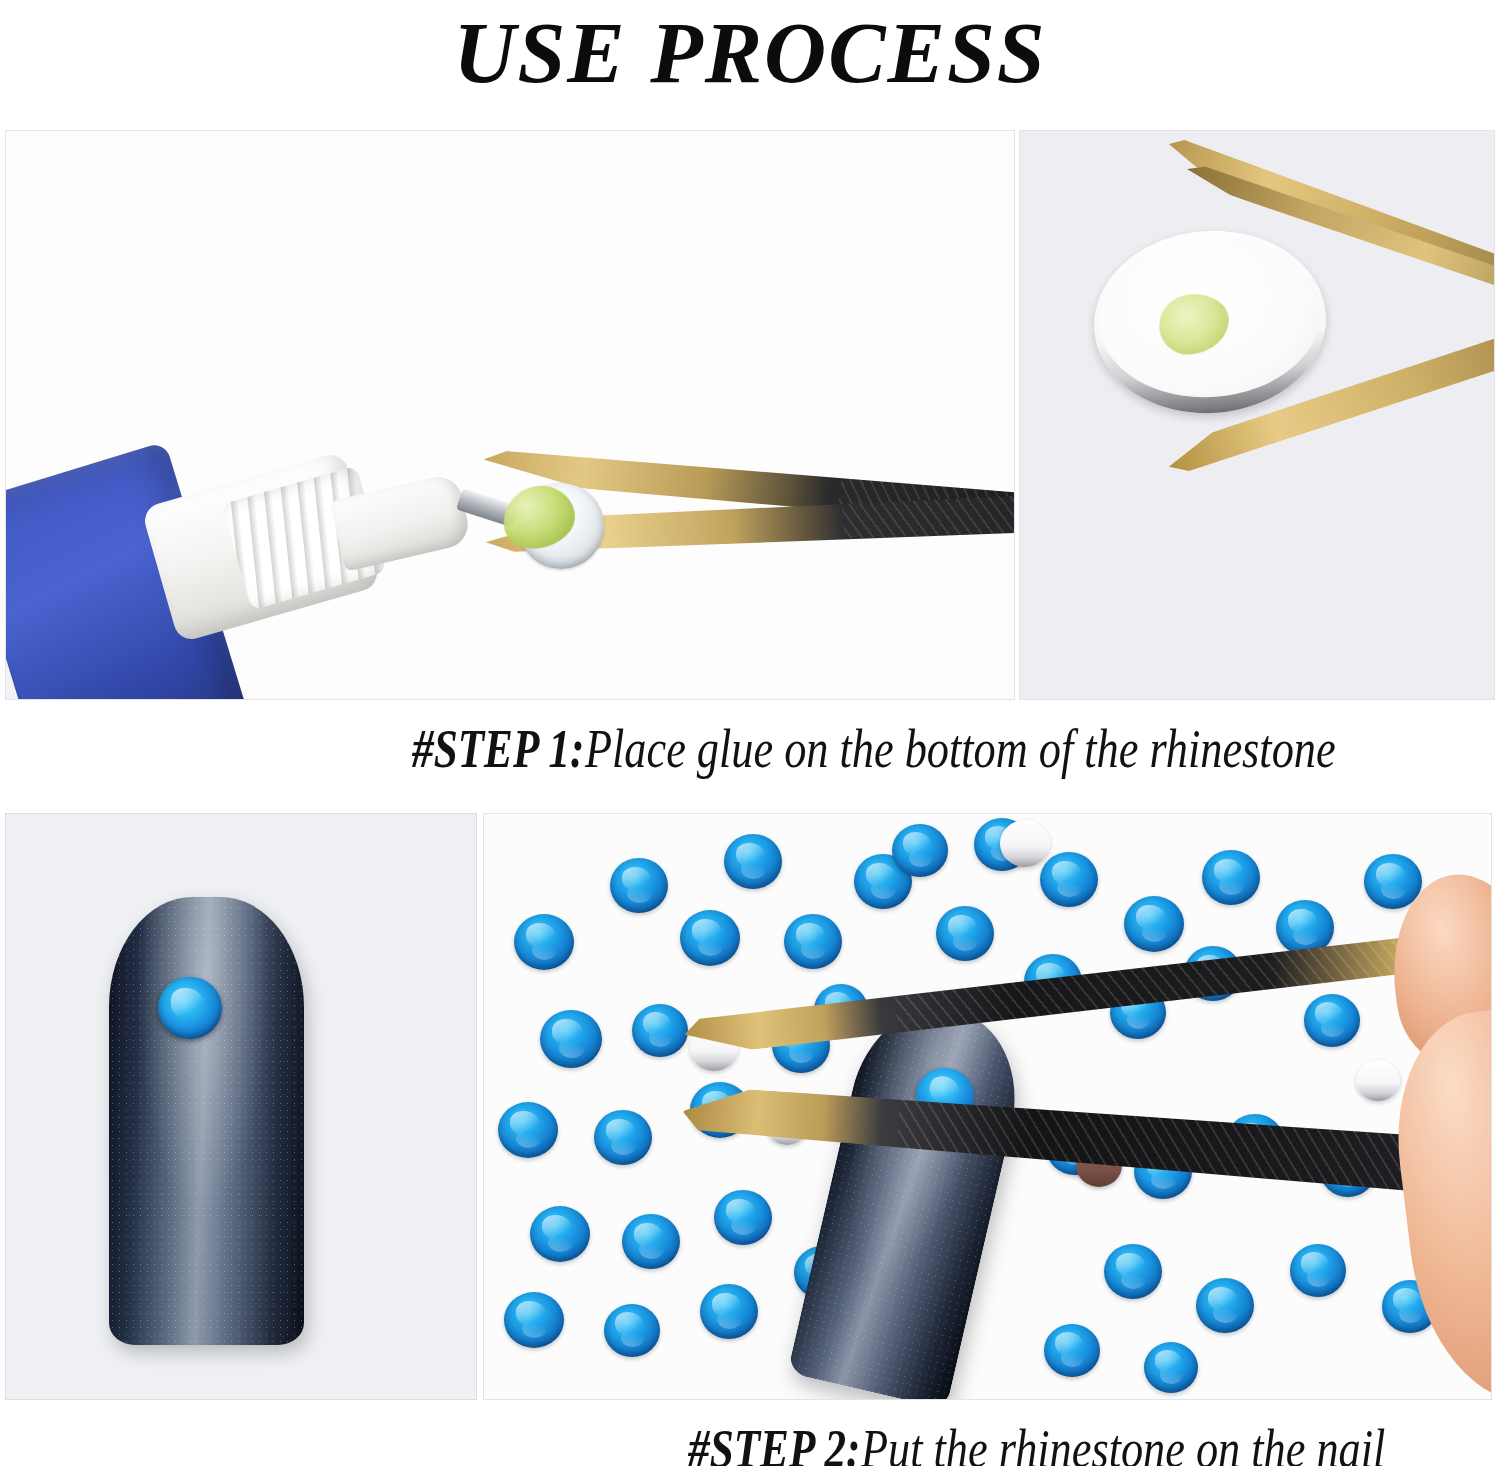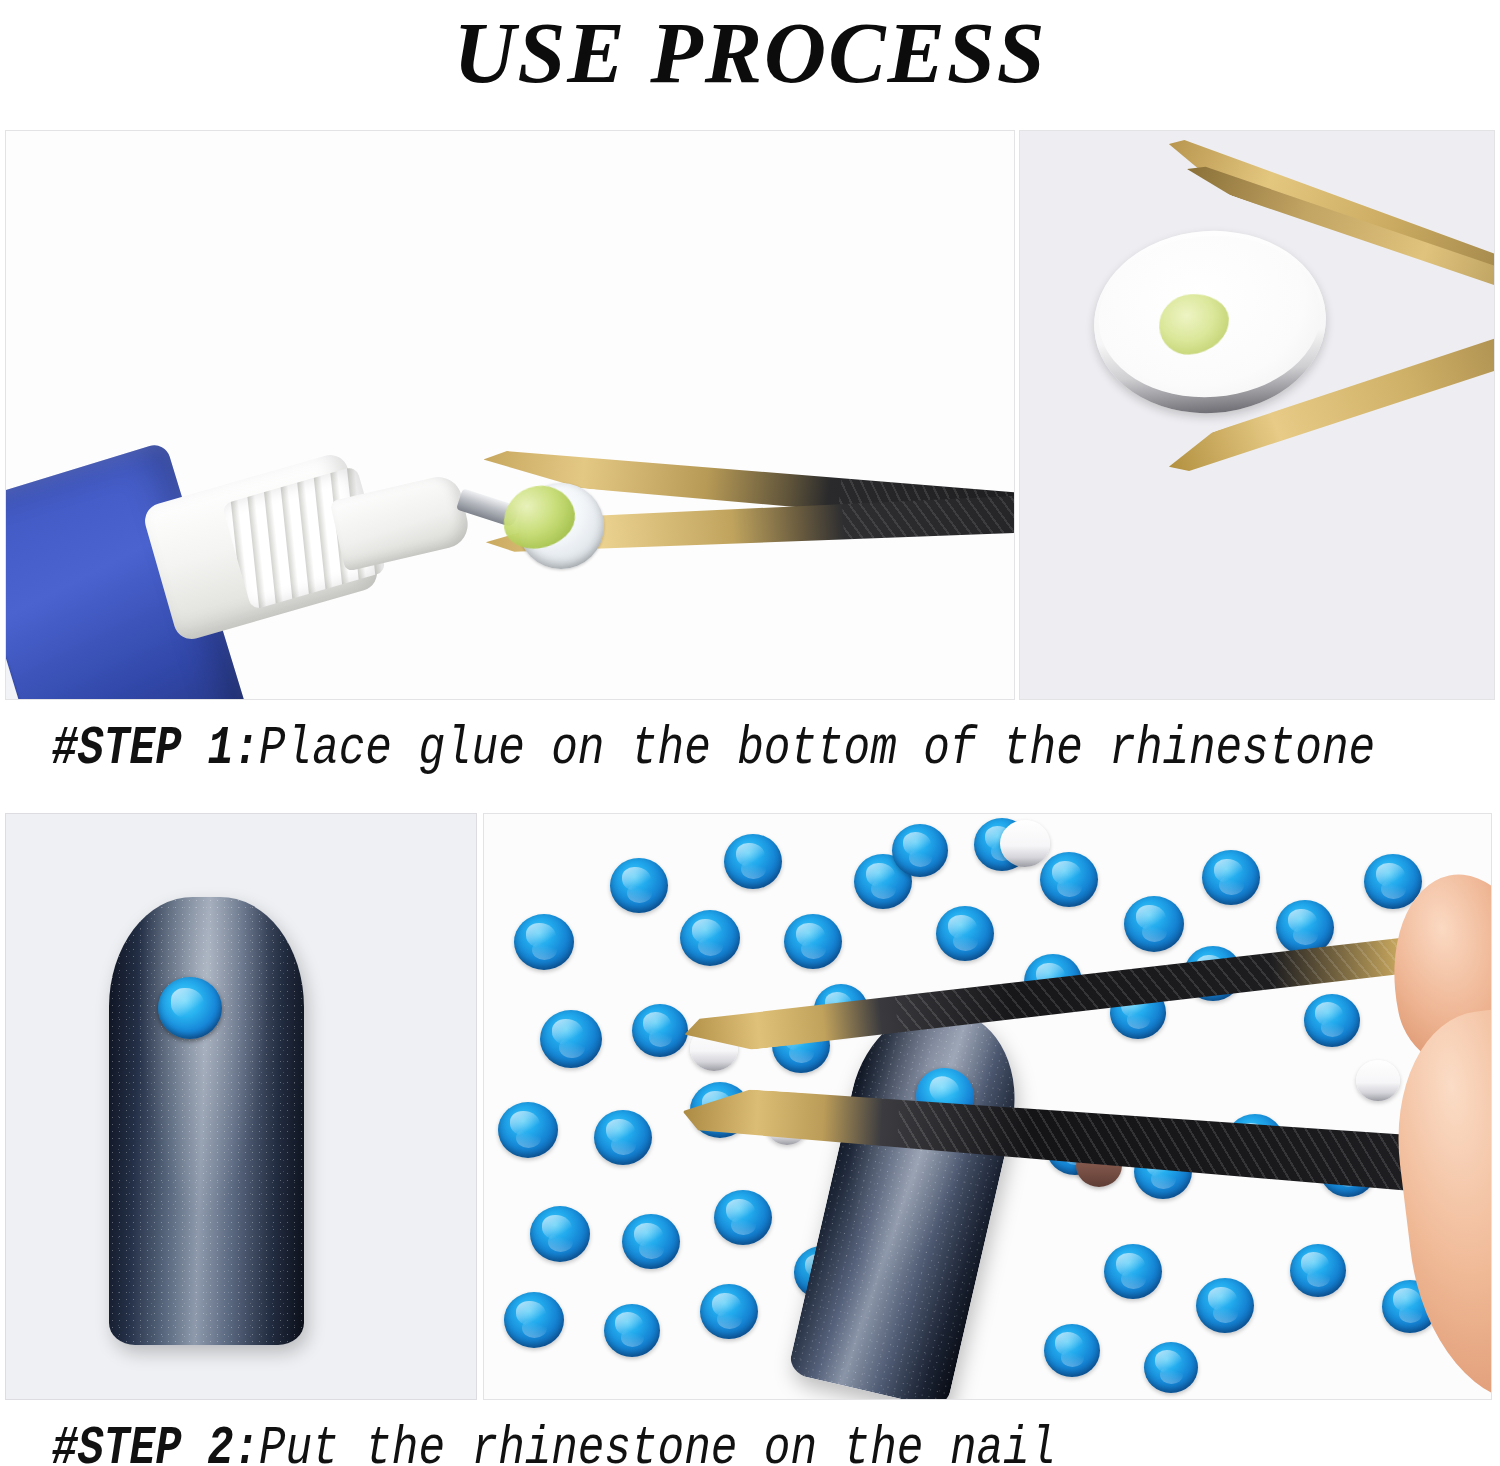--- a/index.html
+++ b/index.html
@@ -21,22 +21,22 @@
 
   
   .panel{position:absolute;overflow:hidden;box-sizing:border-box;}
   .p1{left:5px;  top:130px; width:1010px;height:570px;background:#fdfdfd;border:1px solid #e3e3e6;}
   .p2{left:1019px;top:130px;width:476px; height:570px;background:#eeeef2;border:1px solid #e3e3e6;}
   .p3{left:5px;  top:813px; width:472px; height:587px;background:#eef0f3;border:1px solid #dddde1;}
   .p4{left:483px;top:813px; width:1009px;height:587px;background:#fcfcfd;border:1px solid #e3e3e6;}
 
   
   .caption{
-    position:absolute;width:1500px;text-align:left;
-    font-family:Liberation Mono, monospace;
+    position:absolute;width:1500px;text-align:right;
+    font-family:Liberation Serif, serif;
     color:#111111;white-space:nowrap;
   }
   .caption .step{
     font-weight:bold;font-style:italic;
     display:inline-block;transform:scaleX(.80);transform-origin:right center;
   }
   .caption .rest{
     font-weight:400;font-style:italic;
     display:inline-block;transform:scaleX(.82);transform-origin:left center;
   }

